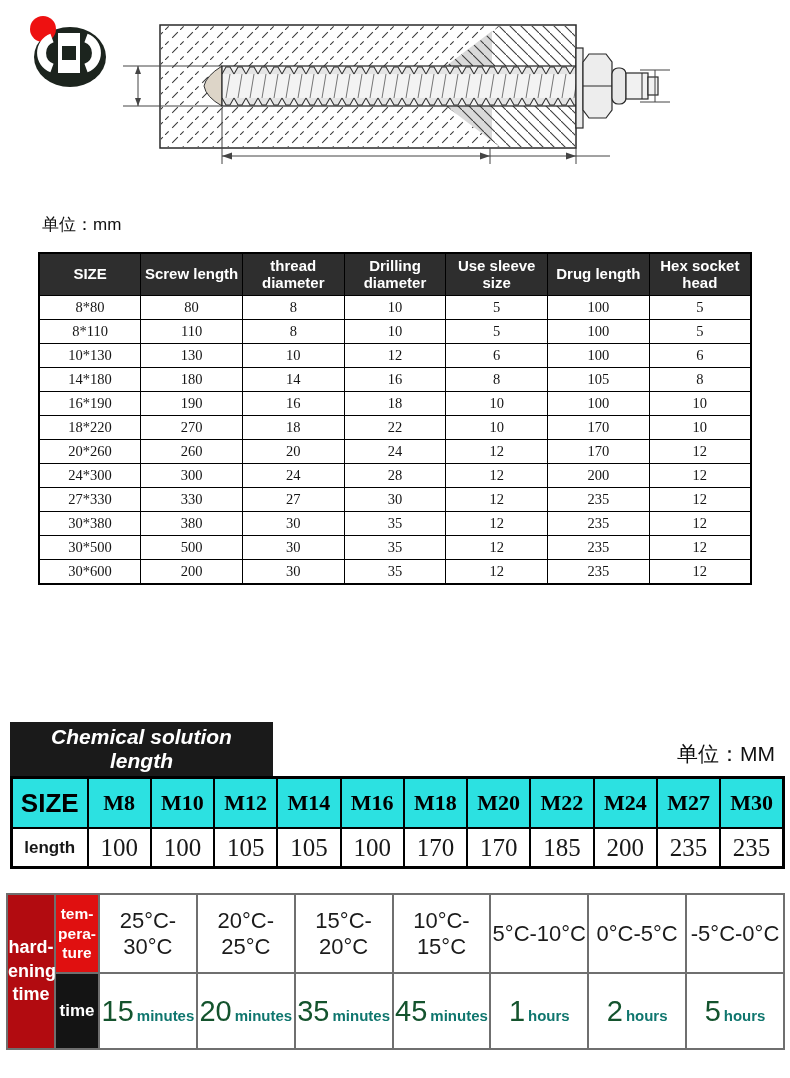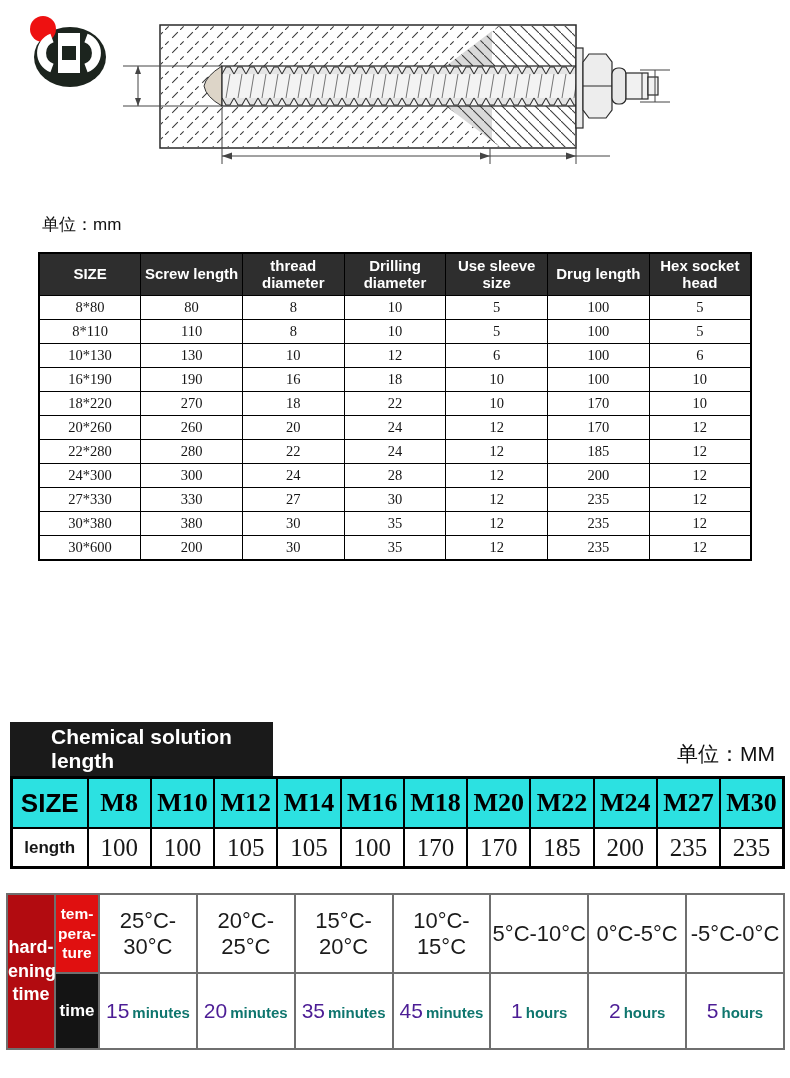--- a/index.html
+++ b/index.html
@@ -18,42 +18,42 @@
   .spec{position:absolute;left:38px;top:252px;width:714px;table-layout:fixed;
         border:2px solid #000;}
   .spec th{background:var(--header-bg);color:#fff;font-weight:700;font-size:15px;
            line-height:1.12;border:1px solid #000;height:37px;padding:2px 1px;text-align:center;}
   .spec td{border:1px solid #000;height:23px;padding:0;text-align:center;
            font-family:"Liberation Serif",serif;font-size:14.5px;color:#151515;}
 
   
   .chem-title{position:absolute;left:10px;top:722px;width:263px;height:54px;
               background:var(--title-bg);color:#fff;font-size:21px;font-weight:700;
-              display:flex;align-items:center;justify-content:center;text-align:left;
-              white-space:pre-line;line-height:1.12;}
+              display:flex;align-items:center;justify-content:center;text-align:center;
+              white-space:pre-line;line-height:1.12;font-style:italic;}
   .chem{position:absolute;left:10px;top:776px;width:775px;table-layout:fixed;
         border:3px solid #000;}
   .chem th,.chem td{border:2px solid #000;text-align:center;padding:0;}
   .chem th{background:var(--cyan);height:48px;
-           font-family:"Liberation Serif",serif;font-weight:600;font-size:26px;color:#000;}
+           font-family:"Liberation Serif",serif;font-weight:600;font-size:22px;color:#000;}
   .chem th.labelcell{font-family:"Liberation Sans",sans-serif;font-weight:800;font-size:26px;}
   .chem td{height:37px;background:#fff;font-family:"Liberation Serif",serif;font-size:25px;color:#181818;}
   .chem td.labelcell2{font-family:"Liberation Sans",sans-serif;font-weight:700;font-size:17px;}
 
   
   .hard{position:absolute;left:6px;top:893px;width:779px;table-layout:fixed;background:#fff;}
   .hard td{border:2px solid #6f6f6f;text-align:center;vertical-align:middle;padding:0;}
   .hard .corner{background:var(--hard-corner);color:#fff;font-weight:700;font-size:18px;
                 line-height:1.3;white-space:pre-line;margin-top:40px;}
   .hard .tlabel{background:var(--hard-red);color:#fff;font-weight:700;font-size:15.5px;
                 line-height:1.25;white-space:pre-line;margin-left:21px;}
   .hard .timelabel{background:var(--black-cell);color:#fff;font-weight:700;font-size:17px;}
   .hard .tcell{height:77px;font-size:22px;color:#1b1b1b;}
   .hard .timecell{height:74px;}
-  .hard .tv{font-size:21px;color:#4c1d95;}
+  .hard .tv{font-size:29px;color:#14532d;}
   .hard .tu{font-size:15px;font-weight:700;margin-left:3px;color:#0f766e;}
 </style>
 </head>
 <body>
 
 <svg class="logo" width="110" height="95" viewBox="0 0 110 95">
   <ellipse cx="56" cy="51" rx="36" ry="30" style="fill:var(--logo-dark)"></ellipse>
   <circle cx="29" cy="23" r="13" style="fill:var(--logo-red)"></circle>
   <path d="M38,32 A16,16 0 0 0 38,62" fill="none" stroke="#fff" stroke-width="9"></path>
   <path d="M72,32 A16,16 0 0 1 72,62" fill="none" stroke="#fff" stroke-width="9"></path>
@@ -154,20 +154,29 @@
       <tr>
         <td>10*130</td>
         <td>130</td>
         <td>10</td>
         <td>12</td>
         <td>6</td>
         <td>100</td>
         <td>6</td>
       </tr>
       <tr>
+        <td>14*180</td>
+        <td>180</td>
+        <td>14</td>
+        <td>16</td>
+        <td>8</td>
+        <td>105</td>
+        <td>8</td>
+      </tr>
+      <tr>
         <td>16*190</td>
         <td>190</td>
         <td>16</td>
         <td>18</td>
         <td>10</td>
         <td>100</td>
         <td>10</td>
       </tr>
       <tr>
         <td>18*220</td>
@@ -181,49 +190,49 @@
       <tr>
         <td>20*260</td>
         <td>260</td>
         <td>20</td>
         <td>24</td>
         <td>12</td>
         <td>170</td>
         <td>12</td>
       </tr>
       <tr>
-        <td>22*280</td>
-        <td>280</td>
-        <td>22</td>
-        <td>24</td>
-        <td>12</td>
-        <td>185</td>
-        <td>12</td>
-      </tr>
-      <tr>
         <td>24*300</td>
         <td>300</td>
         <td>24</td>
         <td>28</td>
         <td>12</td>
         <td>200</td>
         <td>12</td>
       </tr>
       <tr>
         <td>27*330</td>
         <td>330</td>
         <td>27</td>
         <td>30</td>
         <td>12</td>
         <td>235</td>
         <td>12</td>
       </tr>
       <tr>
         <td>30*380</td>
         <td>380</td>
+        <td>30</td>
+        <td>35</td>
+        <td>12</td>
+        <td>235</td>
+        <td>12</td>
+      </tr>
+      <tr>
+        <td>30*500</td>
+        <td>500</td>
         <td>30</td>
         <td>35</td>
         <td>12</td>
         <td>235</td>
         <td>12</td>
       </tr>
       <tr>
         <td>30*600</td>
         <td>200</td>
         <td>30</td>

